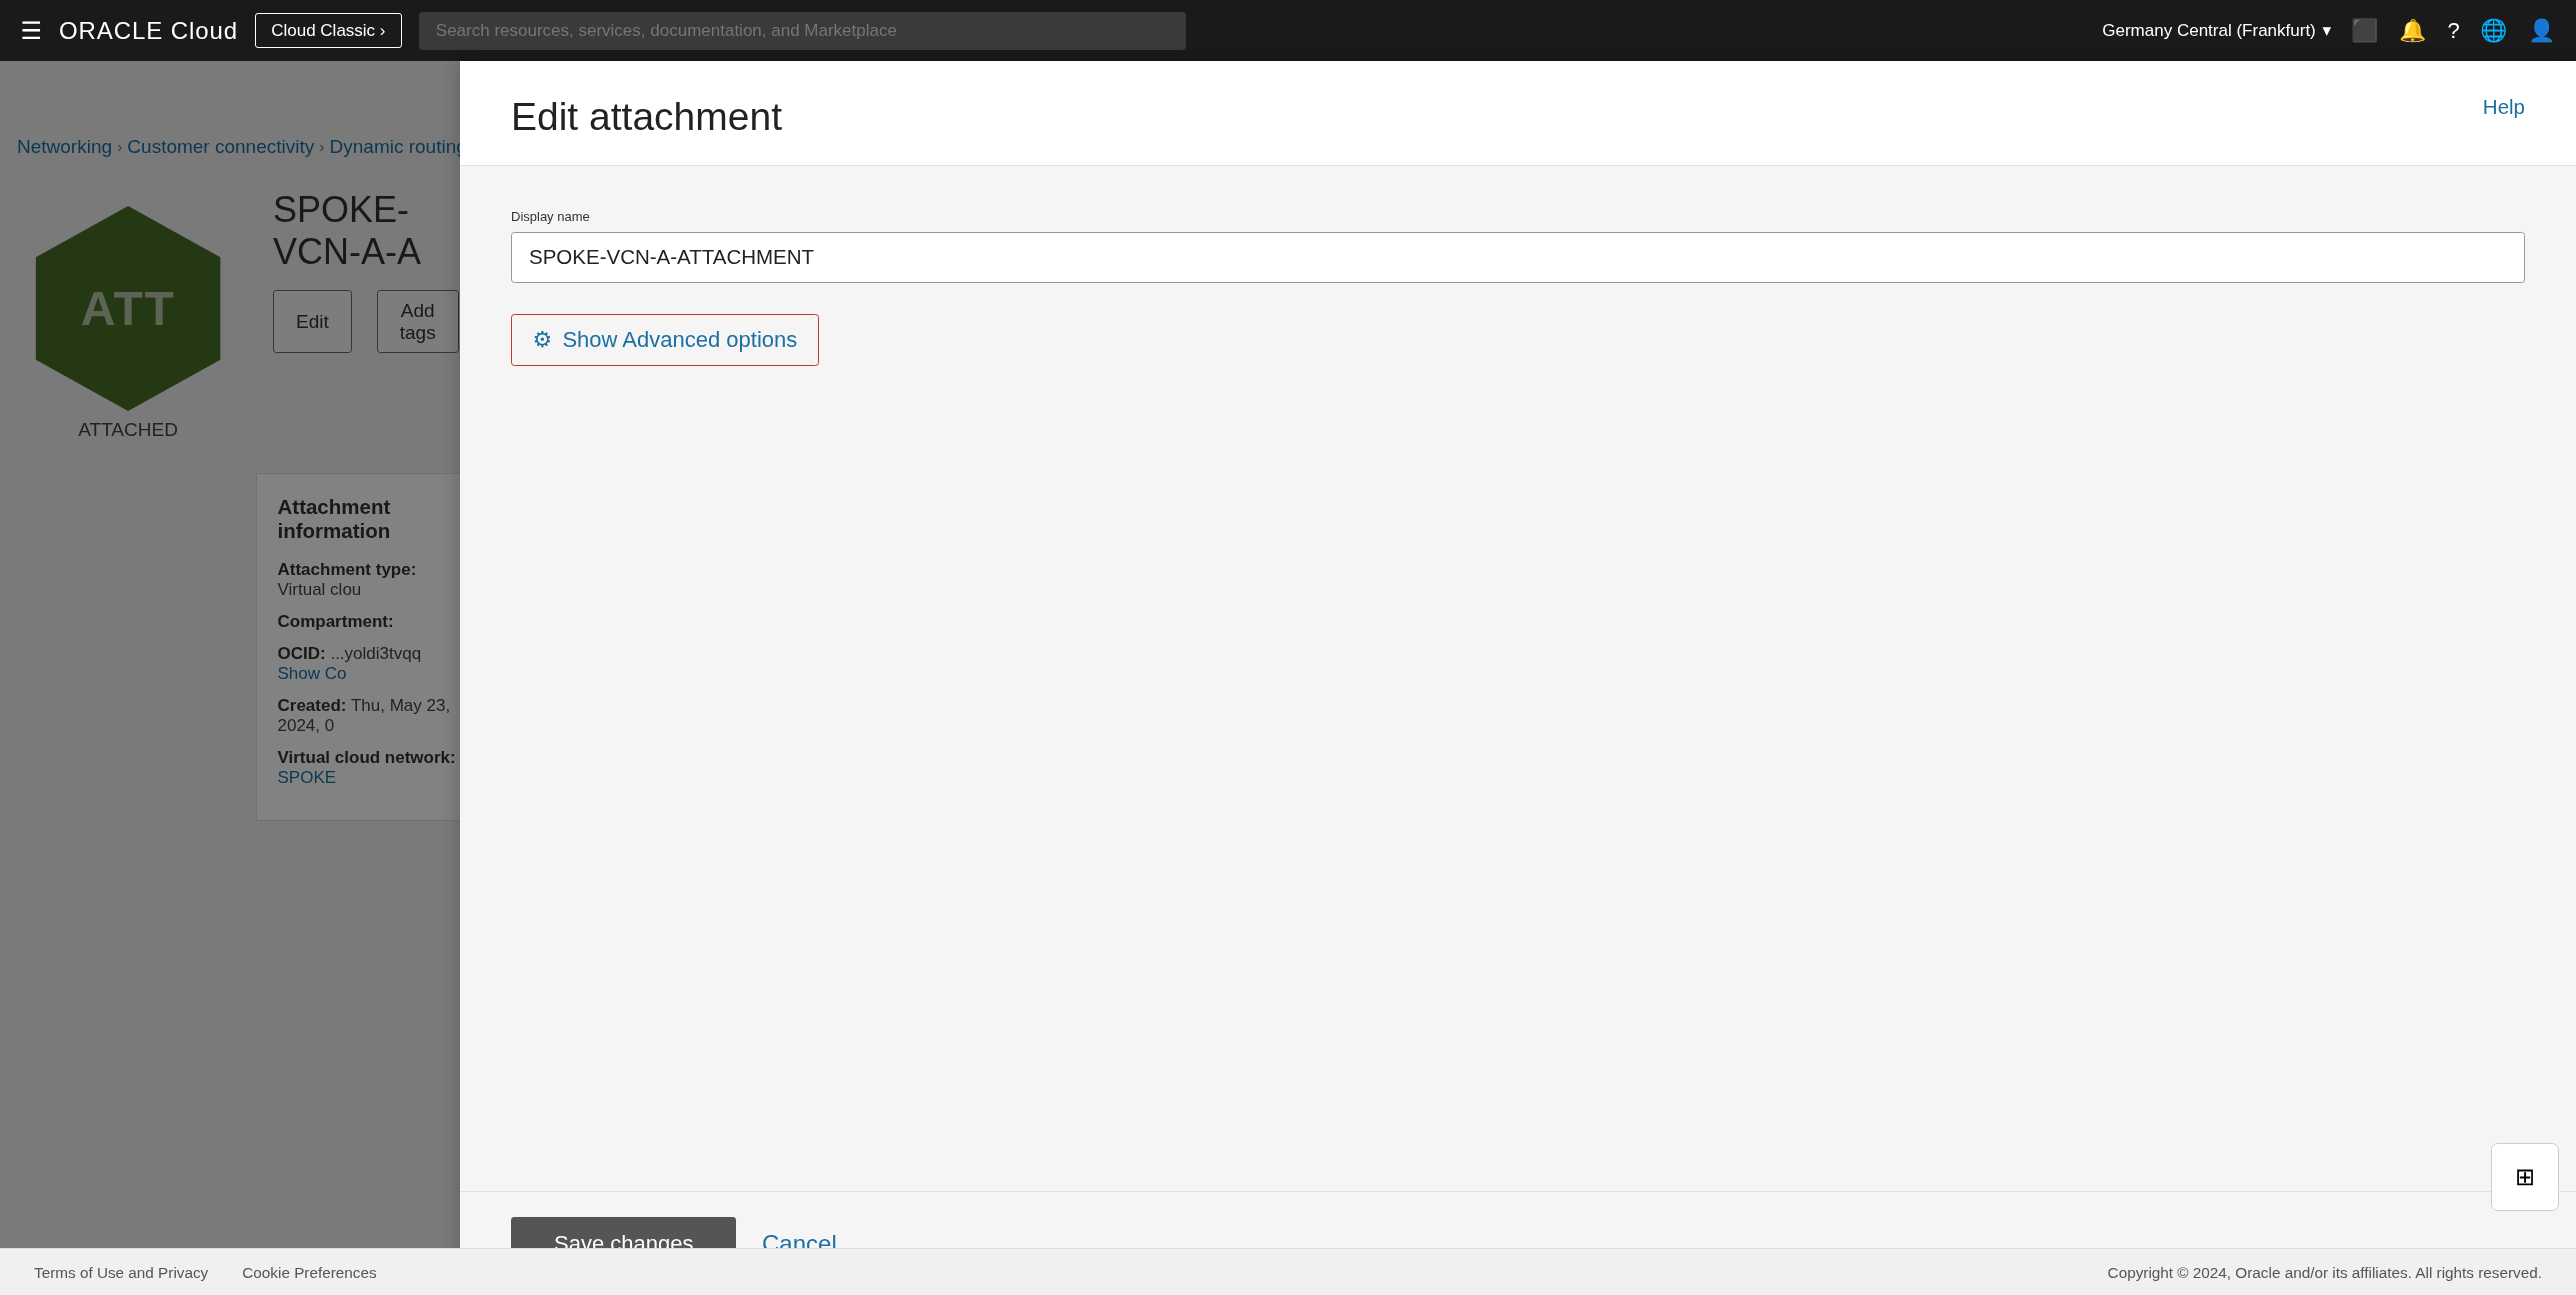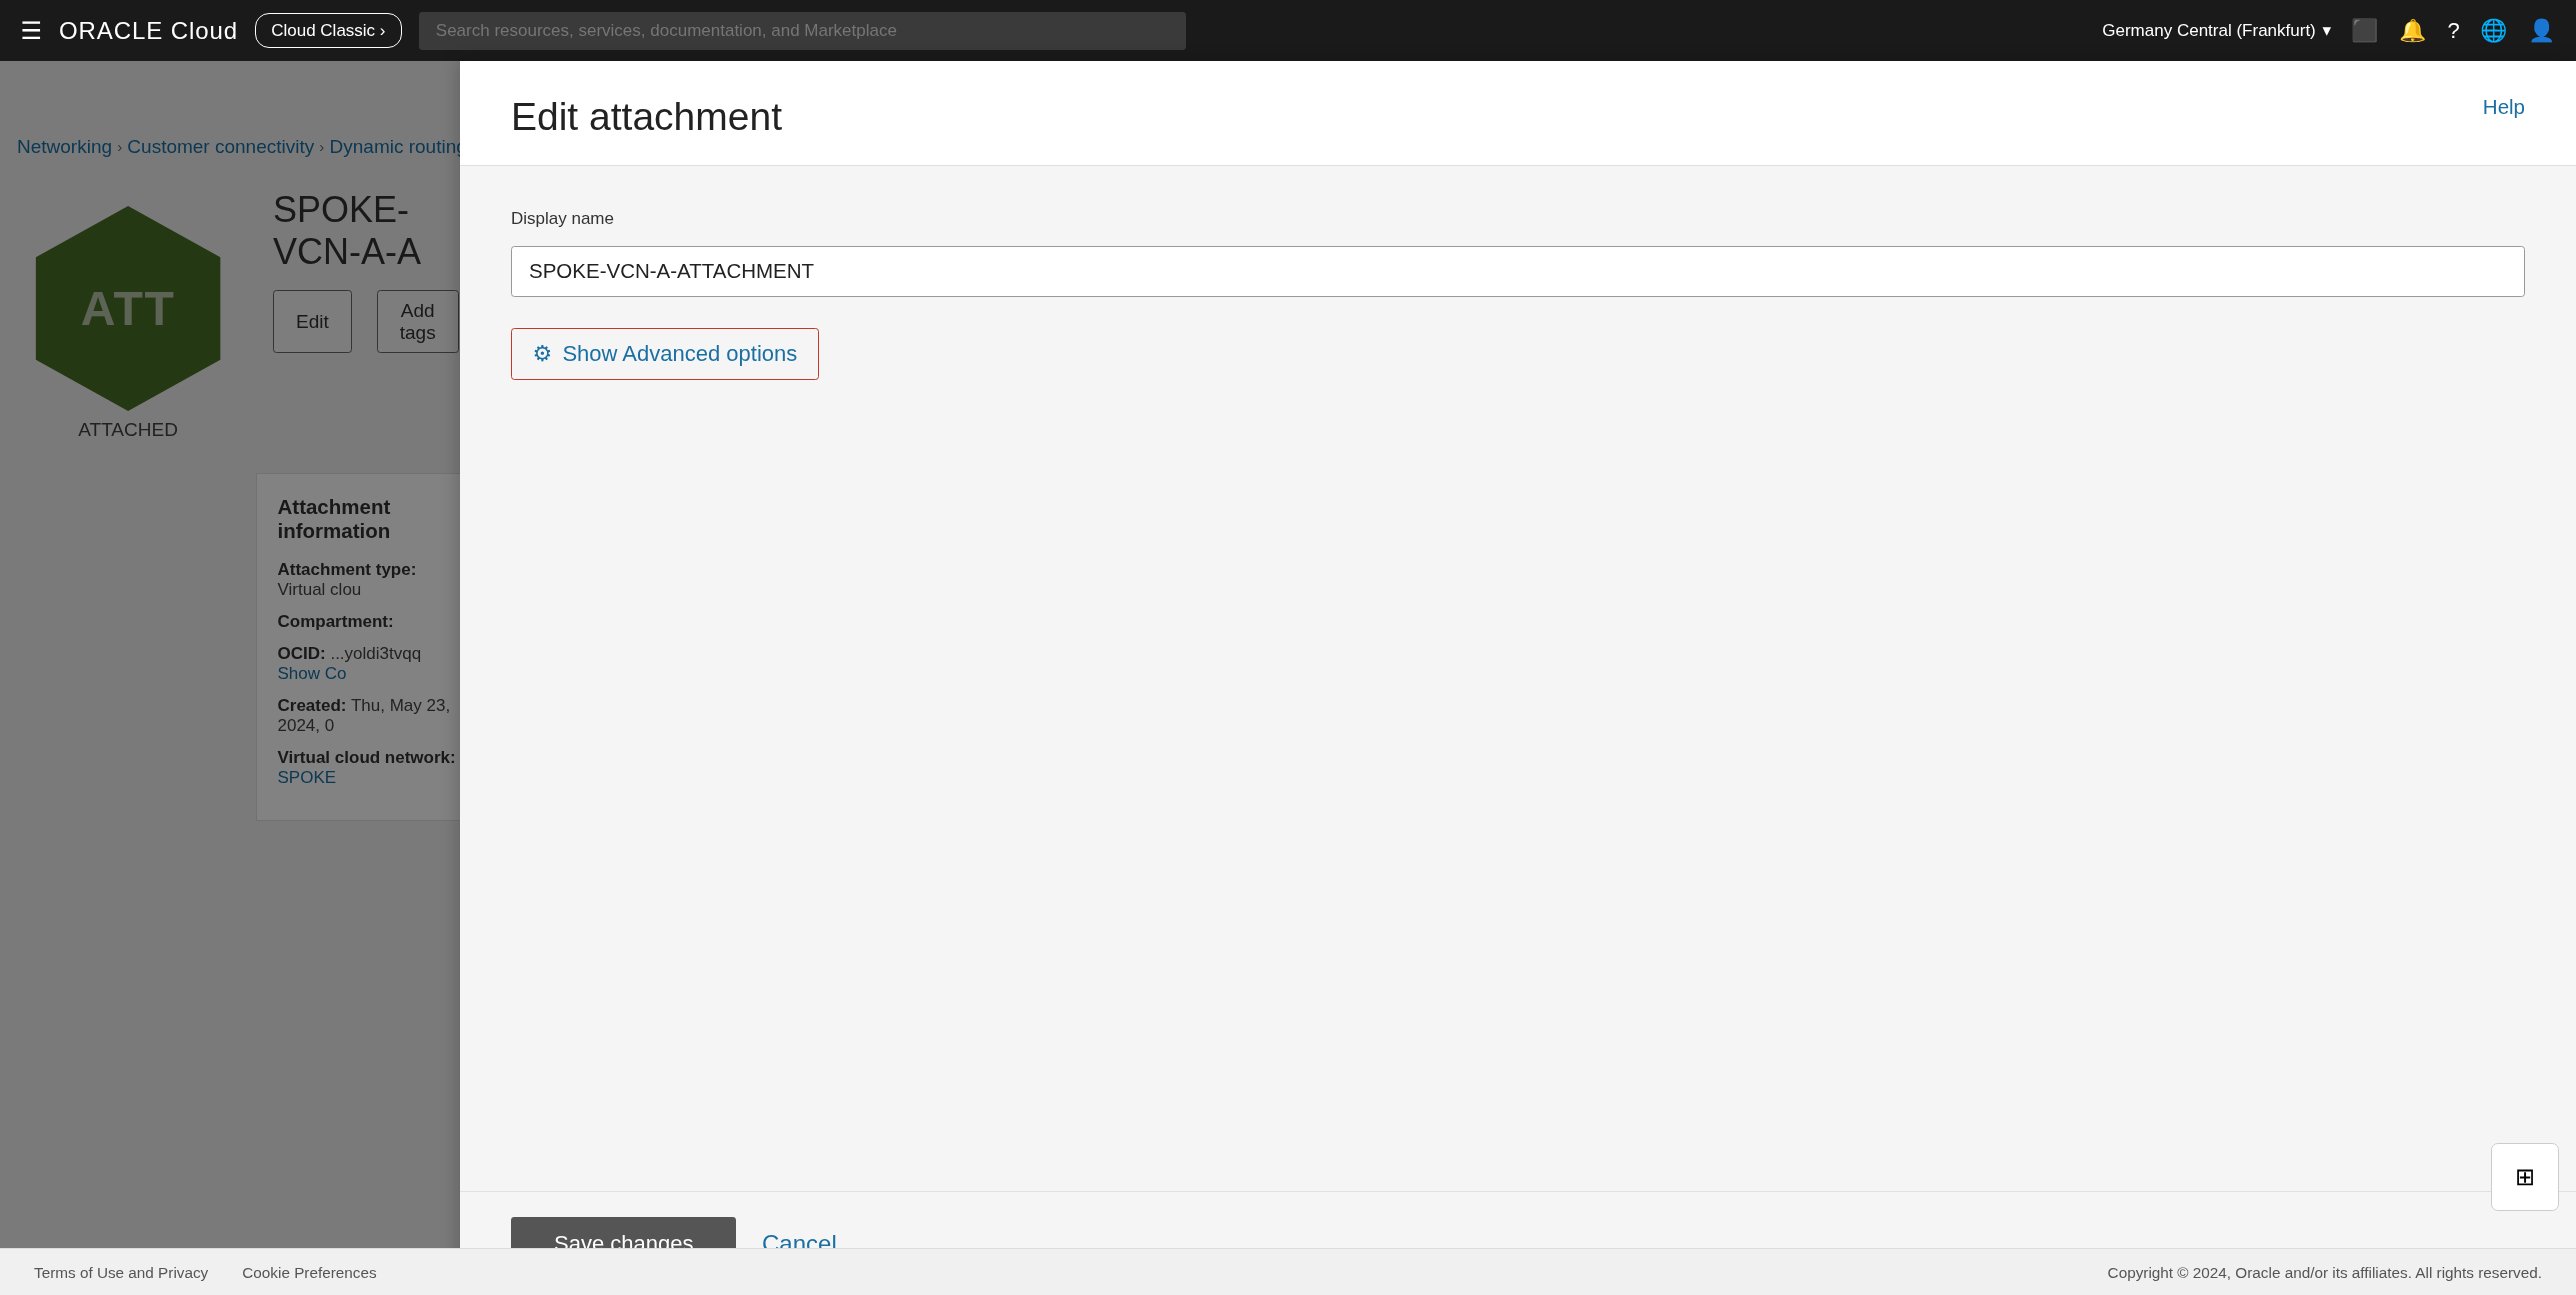--- a/index.html
+++ b/index.html
@@ -17,21 +17,21 @@
       z-index: 10;
     }
     .hamburger-icon { color: #fff; font-size: 24px; cursor: pointer; }
     .oracle-logo { color: #fff; font-size: 24px; font-weight: 300; letter-spacing: 0.9px; white-space: nowrap; }
     .cloud-classic-btn {
       border: 1.3px solid #fff;
       color: #fff;
       background: transparent;
       padding: 6.8px 15.3px;
       font-size: 17px;
-      border-radius: 14px;
+      border-radius: 3px;
       cursor: pointer;
       white-space: nowrap;
     }
     .search-bar {
       flex: 1;
       background: #3a3a3a;
       border: none;
       border-radius: 3.4px;
       height: 38px;
       padding: 0 17px;
@@ -217,23 +217,23 @@
       font-size: 20.5px;
       text-decoration: none;
       cursor: pointer;
     }
     .modal-body {
       flex: 1;
       padding: 43px 51px;
       overflow-y: auto;
     }
     .form-label {
-      font-size: 17px;
+      font-size: 13px;
       color: #333;
-      margin-bottom: 17px;
+      margin-bottom: 8px;
       display: block;
     }
     .form-input {
       width: 100%;
       height: 51px;
       border: 1.3px solid #999;
       border-radius: 3.4px;
       padding: 0 17px;
       font-size: 20.5px;
       color: #222;

